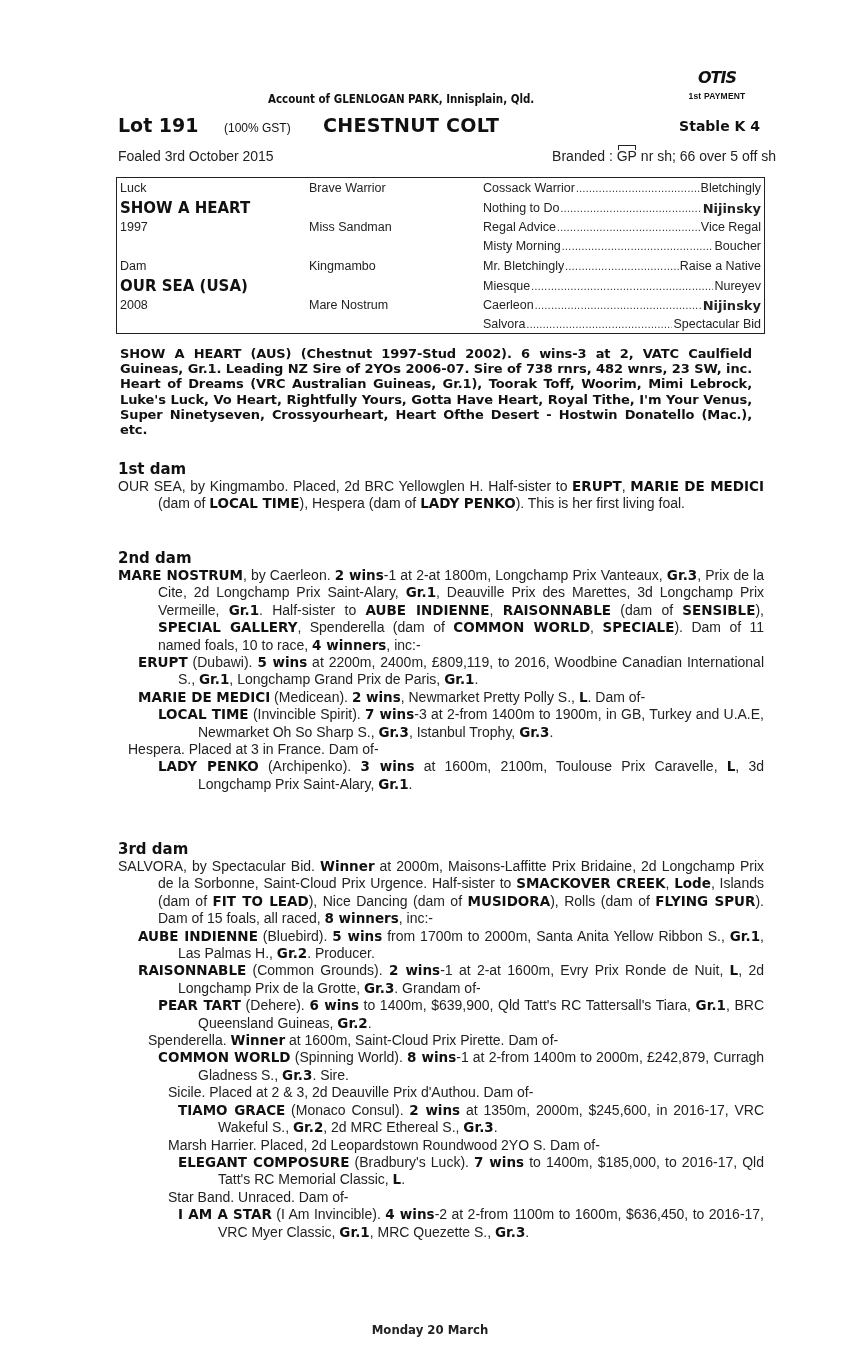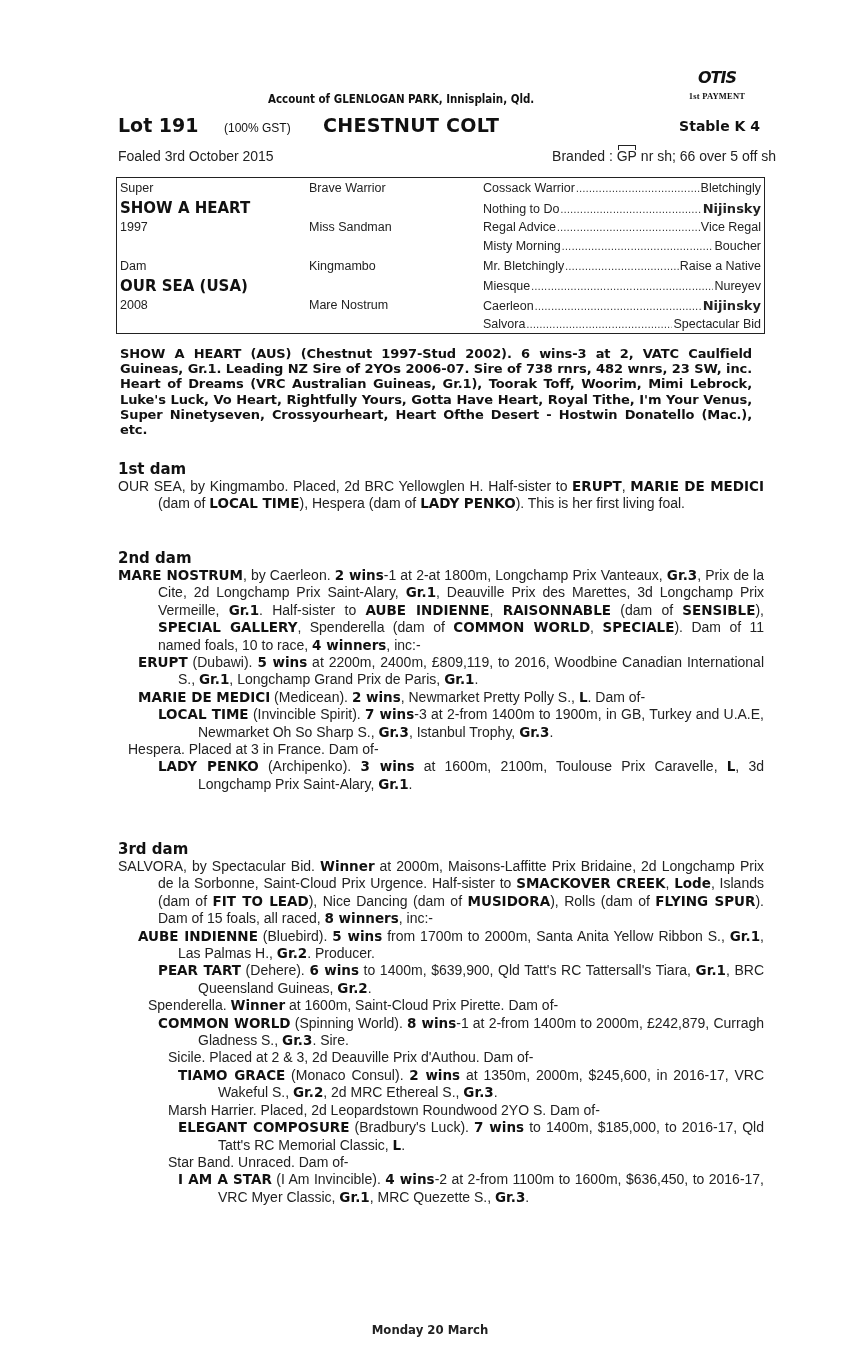--- a/index.html
+++ b/index.html
@@ -2,21 +2,21 @@
 <html><head>
 <meta charset="utf-8">
 <style>
   html, body { margin: 0; padding: 0; background: #ffffff; }
   body { width: 860px; height: 1356px; position: relative; overflow: hidden;
          font-family: "Liberation Sans", sans-serif; color: #111; }
 
   .logo { position: absolute; left: 673px; top: 66px; width: 88px; text-align: center; }
   .logo-mark { font-family: "DejaVu Sans", sans-serif; font-weight: 900; font-style: italic;
                font-size: 16px; letter-spacing: -1px; line-height: 24px; color: #111; }
-  .logo-sub { font-family: Liberation Serif, serif; font-weight: bold; font-size: 8.5px;
+  .logo-sub { font-family: Liberation Sans, sans-serif; font-weight: bold; font-size: 8.5px;
               line-height: 12px; letter-spacing: 0.2px; }
 
   .account { position: absolute; left: 268px; top: 92px; font-family: "DejaVu Sans", sans-serif;
              font-weight: bold; font-size: 12px; transform: scaleX(0.86); transform-origin: left; }
 
   .lotline { position: absolute; left: 118px; top: 114px; width: 646px; height: 26px; text-align: center; }
   .lot { position: absolute; left: 0; top: 0; font-family: "DejaVu Sans", sans-serif; font-weight: 900; font-size: 19px; }
   .gst { position: absolute; left: 106px; top: 7px; font-size: 12px; }
   .horse { position: absolute; left: 205px; top: 0; font-family: "DejaVu Sans", sans-serif; font-weight: 900; font-size: 19px; letter-spacing: 0.3px; }
   .stable { position: absolute; right: 4px; top: 4px; font-family: "DejaVu Sans", sans-serif; font-weight: 900; font-size: 14px; }
@@ -25,21 +25,21 @@
   .branded { position: absolute; right: 84px; top: 148px; font-size: 14px; color: #222; }
   .brand-mark { position: relative; display: inline-block; }
   .brand-mark::before { content: ""; position: absolute; left: 1px; right: 1px; top: -3px;
                         height: 4px; border-top: 1px solid #222; border-left: 1px solid #222; border-right: 1px solid #222; }
 
   .ped { position: absolute; left: 116px; top: 177px; width: 649px; height: 157px;
          border: 1.5px solid #222; box-sizing: border-box; }
   .ped .cell { position: absolute; font-size: 12.5px; color: #222; white-space: nowrap; }
   .ped .big { font-family: "DejaVu Sans", sans-serif; font-weight: 900; font-size: 15px; color: #111; }
   .ped .anc { position: absolute; left: 366px; width: 278px; font-size: 12.5px; color: #222;
-              display: flex; white-space: nowrap; align-items: flex-end; }
+              display: flex; white-space: nowrap; }
   .anc .n { flex: 0 0 auto; }
   .anc .dots { flex: 1 1 auto; overflow: hidden; margin: 0 1px; }
   .anc .dots::after { content: "..................................................................................................................................."; letter-spacing: 0.5px; font-size: 10px; }
   .anc .s { flex: 0 0 auto; }
   .anc .s.b { font-family: "DejaVu Sans", sans-serif; font-weight: 900; font-size: 13px; }
 
   .sire-summary { position: absolute; left: 120px; top: 346px; width: 632px;
                   font-family: "DejaVu Sans", sans-serif; font-weight: 900; font-size: 13px;
                   line-height: 15.2px; text-align: justify; color: #111; letter-spacing: -0.1px; }
 
@@ -69,21 +69,21 @@
   <span class="horse">CHESTNUT COLT</span>
   <span class="stable">Stable K 4</span>
 </div>
 
 <div class="foaled">Foaled 3rd October 2015</div>
 <div class="branded">
   <span>Branded : </span><span class="brand-mark">GP</span><span> nr sh; 66 over 5 off sh</span>
 </div>
 
 <div class="ped">
-  <span class="cell" style="left:3px;top:3px">Super</span>
+  <span class="cell" style="left:3px;top:3px">Luck</span>
   <span class="cell big" style="left:3px;top:21px">SHOW A HEART</span>
   <span class="cell" style="left:3px;top:42px">1997</span>
   <span class="cell" style="left:3px;top:81px">Dam</span>
   <span class="cell big" style="left:3px;top:99px">OUR SEA (USA)</span>
   <span class="cell" style="left:3px;top:120px">2008</span>
 
   <span class="cell" style="left:192px;top:3px">Brave Warrior</span>
   <span class="cell" style="left:192px;top:42px">Miss Sandman</span>
   <span class="cell" style="left:192px;top:81px">Kingmambo</span>
   <span class="cell" style="left:192px;top:120px">Mare Nostrum</span>
@@ -147,20 +147,21 @@
       <div class="para" style="padding-left: 50px; text-indent: -40px;">Hespera. Placed at 3 in France. Dam of-</div>
       <div class="para" style="padding-left: 80px; text-indent: -40px;"><b>LADY PENKO</b> (Archipenko). <b>3 wins</b> at 1600m, 2100m, Toulouse Prix Caravelle, <b>L</b>, 3d Longchamp Prix Saint-Alary, <b>Gr.1</b>.</div>
     </div>
 </div>
 
 <div class="section" style="top:840px">
   <div class="sec-title">3rd dam</div>
   <div>
       <div class="para" style="padding-left: 40px; text-indent: -40px;">SALVORA, by Spectacular Bid. <b>Winner</b> at 2000m, Maisons-Laffitte Prix Bridaine, 2d Longchamp Prix de la Sorbonne, Saint-Cloud Prix Urgence. Half-sister to <b>SMACKOVER CREEK</b>, <b>Lode</b>, Islands (dam of <b>FIT TO LEAD</b>), Nice Dancing (dam of <b>MUSIDORA</b>), Rolls (dam of <b>FLYING SPUR</b>). Dam of 15 foals, all raced, <b>8 winners</b>, inc:-</div>
       <div class="para" style="padding-left: 60px; text-indent: -40px;"><b>AUBE INDIENNE</b> (Bluebird). <b>5 wins</b> from 1700m to 2000m, Santa Anita Yellow Ribbon S., <b>Gr.1</b>, Las Palmas H., <b>Gr.2</b>. Producer.</div>
+      <div class="para" style="padding-left: 60px; text-indent: -40px;"><b>RAISONNABLE</b> (Common Grounds). <b>2 wins</b>-1 at 2-at 1600m, Evry Prix Ronde de Nuit, <b>L</b>, 2d Longchamp Prix de la Grotte, <b>Gr.3</b>. Grandam of-</div>
       <div class="para" style="padding-left: 80px; text-indent: -40px;"><b>PEAR TART</b> (Dehere). <b>6 wins</b> to 1400m, $639,900, Qld Tatt's RC Tattersall's Tiara, <b>Gr.1</b>, BRC Queensland Guineas, <b>Gr.2</b>.</div>
       <div class="para" style="padding-left: 70px; text-indent: -40px;">Spenderella. <b>Winner</b> at 1600m, Saint-Cloud Prix Pirette. Dam of-</div>
       <div class="para" style="padding-left: 80px; text-indent: -40px;"><b>COMMON WORLD</b> (Spinning World). <b>8 wins</b>-1 at 2-from 1400m to 2000m, £242,879, Curragh Gladness S., <b>Gr.3</b>. Sire.</div>
       <div class="para" style="padding-left: 90px; text-indent: -40px;">Sicile. Placed at 2 &amp; 3, 2d Deauville Prix d'Authou. Dam of-</div>
       <div class="para" style="padding-left: 100px; text-indent: -40px;"><b>TIAMO GRACE</b> (Monaco Consul). <b>2 wins</b> at 1350m, 2000m, $245,600, in 2016-17, VRC Wakeful S., <b>Gr.2</b>, 2d MRC Ethereal S., <b>Gr.3</b>.</div>
       <div class="para" style="padding-left: 90px; text-indent: -40px;">Marsh Harrier. Placed, 2d Leopardstown Roundwood 2YO S. Dam of-</div>
       <div class="para" style="padding-left: 100px; text-indent: -40px;"><b>ELEGANT COMPOSURE</b> (Bradbury's Luck). <b>7 wins</b> to 1400m, $185,000, to 2016-17, Qld Tatt's RC Memorial Classic, <b>L</b>.</div>
       <div class="para" style="padding-left: 90px; text-indent: -40px;">Star Band. Unraced. Dam of-</div>
       <div class="para" style="padding-left: 100px; text-indent: -40px;"><b>I AM A STAR</b> (I Am Invincible). <b>4 wins</b>-2 at 2-from 1100m to 1600m, $636,450, to 2016-17, VRC Myer Classic, <b>Gr.1</b>, MRC Quezette S., <b>Gr.3</b>.</div>
     </div>

